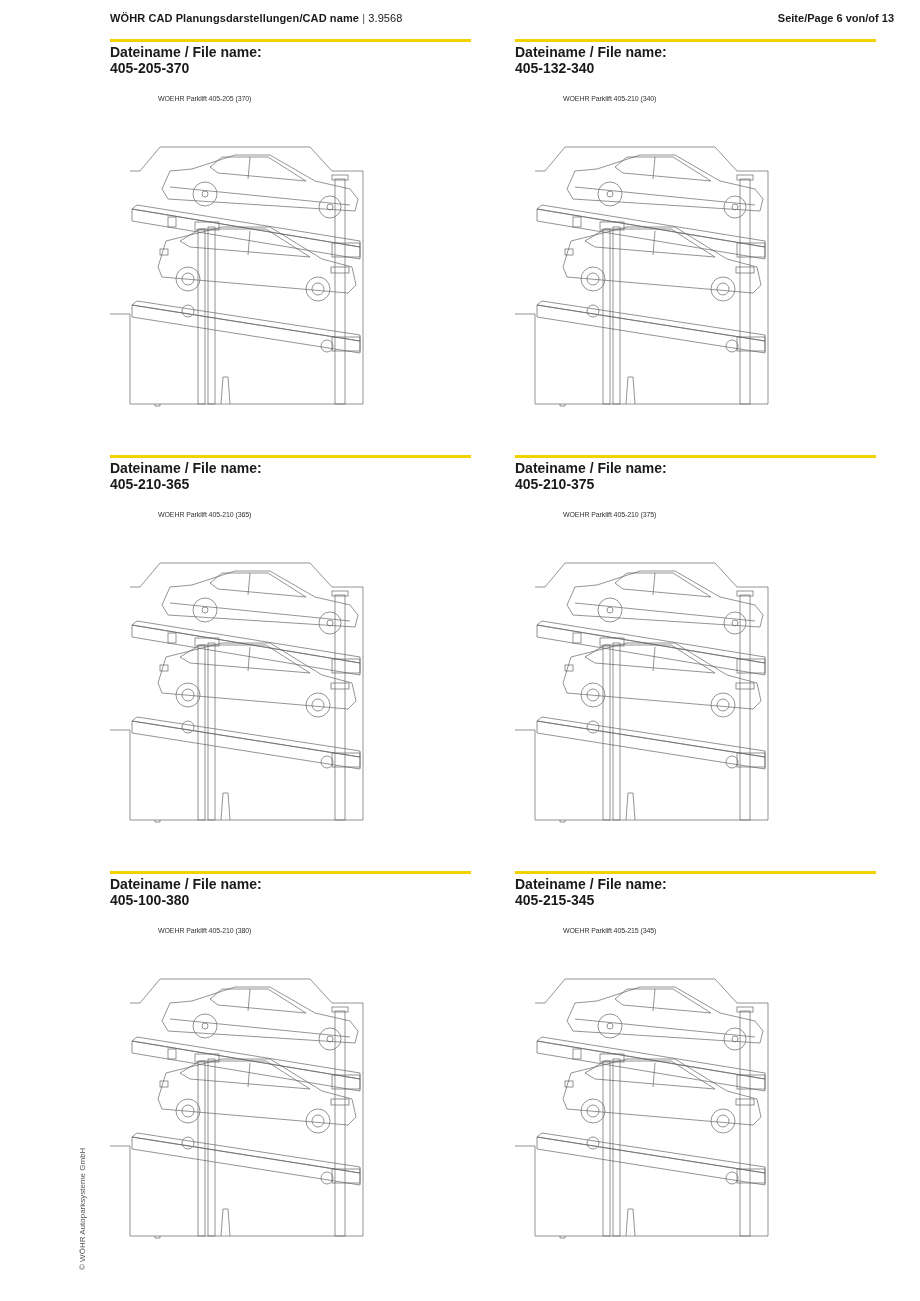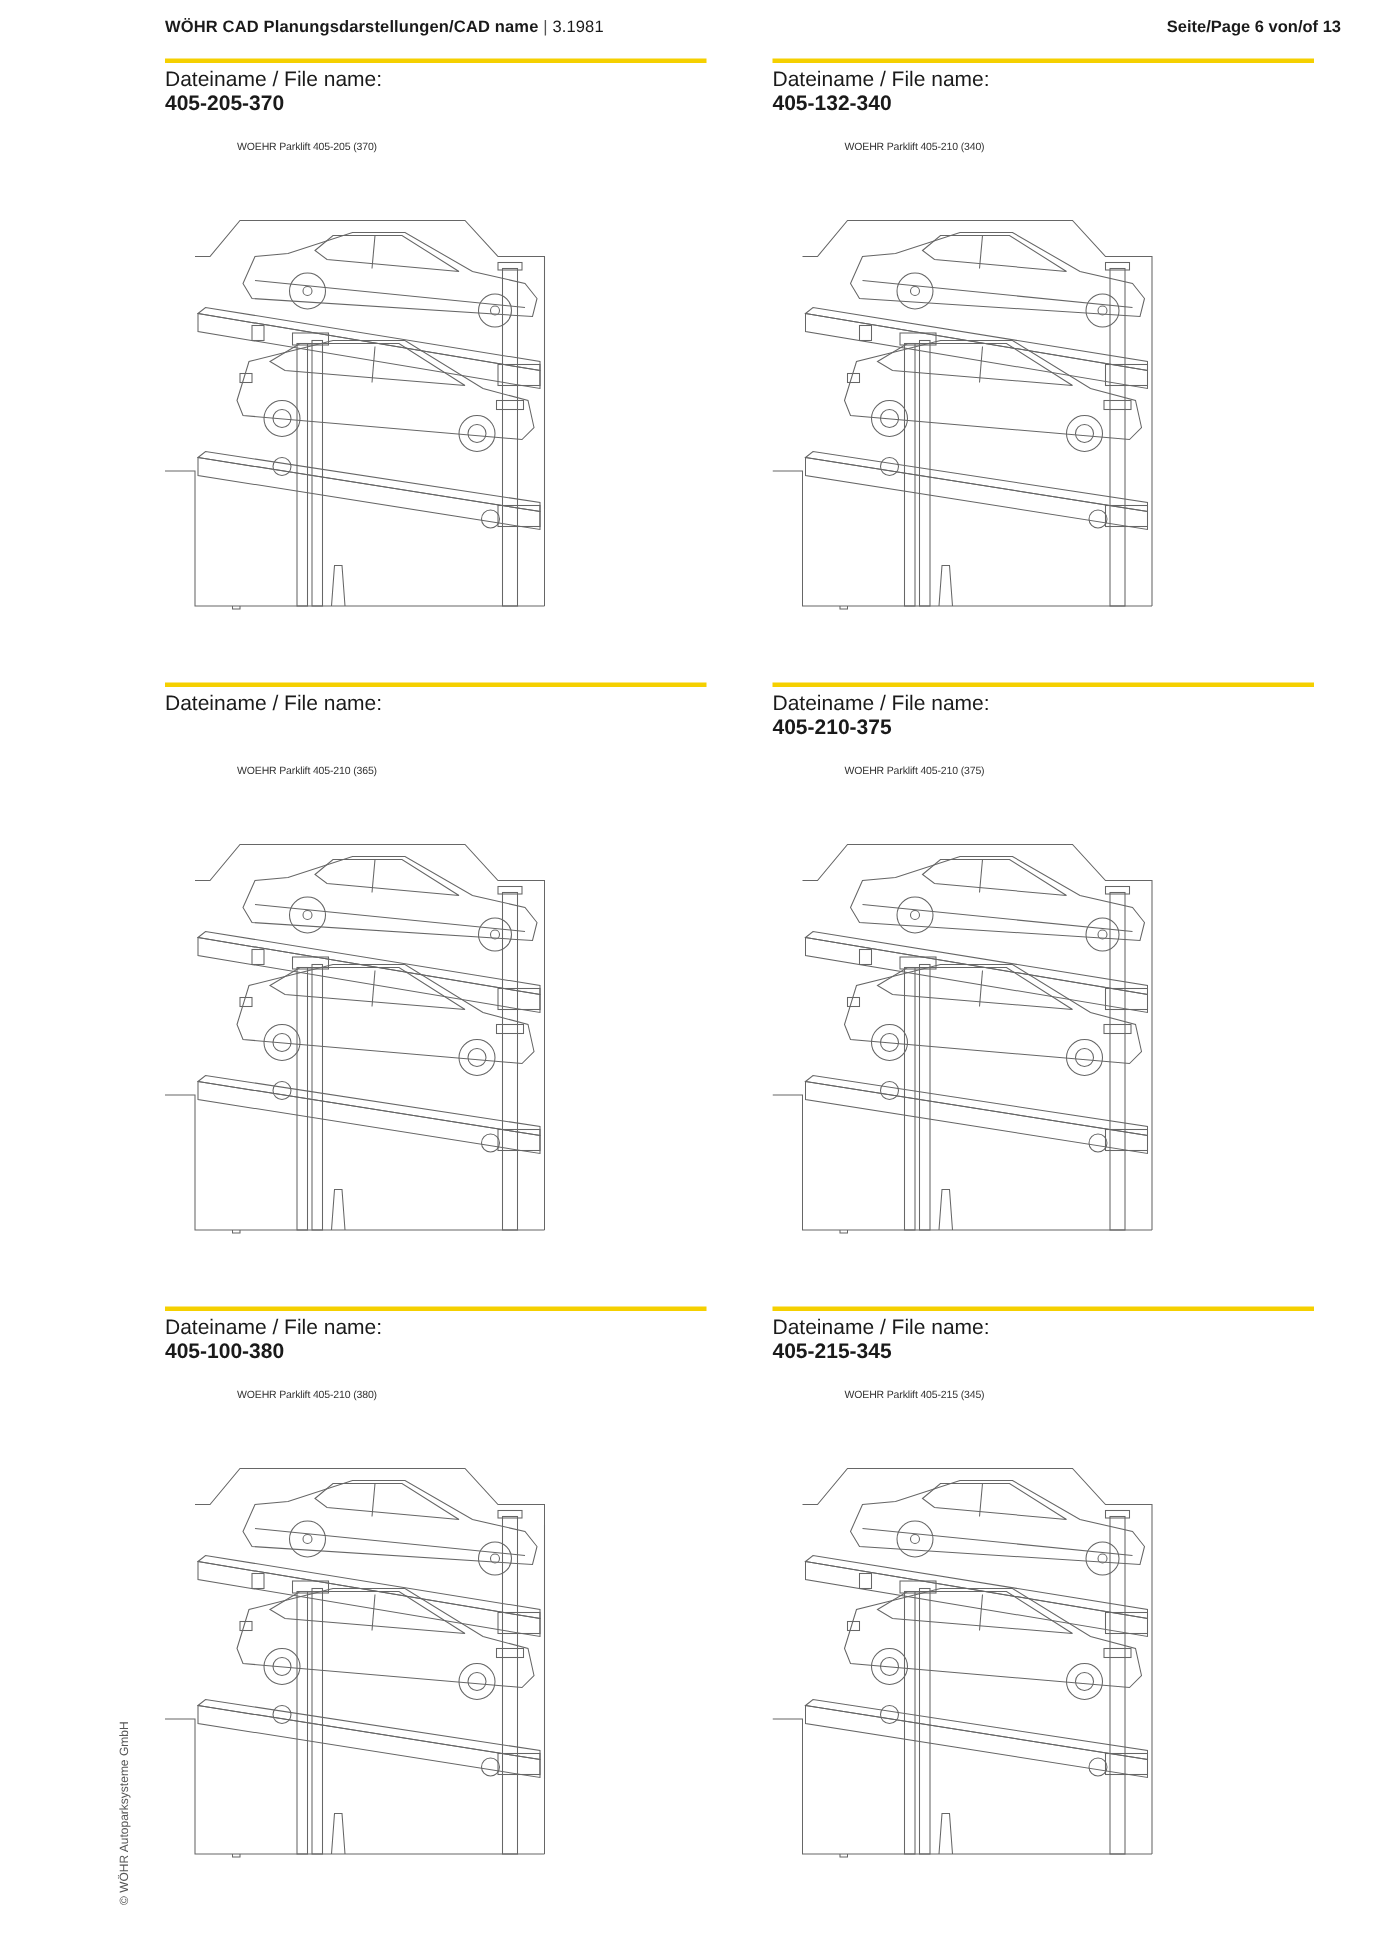--- a/index.html
+++ b/index.html
@@ -3,33 +3,33 @@
 <meta charset="utf-8">
 <style>
   html, body { margin:0; padding:0; background:#ffffff; }
   body { width:920px; height:1301px; position:relative; overflow:hidden; font-family:"Liberation Sans", sans-serif; color:#1a1a1a; }
   .header-left { position:absolute; left:110px; top:12px; font-size:11px; font-weight:bold; letter-spacing:0.1px; }
   .header-left .sep { font-weight:normal; color:#555; }
   .header-left .date { font-weight:normal; }
   .header-right { position:absolute; right:26px; top:12px; font-size:11px; font-weight:bold; }
   .section { position:absolute; width:361px; }
   .section .rule { height:3px; background:#f5d000; width:100%; }
-  .section .title { font-size:14px; font-weight:normal; margin-top:2px; line-height:16px; }
+  .section .title { font-size:14px; font-weight:bold; margin-top:2px; line-height:16px; }
   .section .fname { font-size:14px; font-weight:bold; line-height:17px; }
   .section .caption { position:absolute; left:48px; top:56px; font-size:7px; color:#333; font-family:"Liberation Sans", sans-serif; letter-spacing:-0.1px; }
   .section svg { position:absolute; left:0; top:70px; }
   .copyright { position:absolute; left:78px; top:1270px; transform:rotate(-90deg); transform-origin:0 0; font-size:8px; color:#555; white-space:nowrap; }
 </style>
 </head>
 <body>
 
 <div class="header-left">
   <span>WÖHR CAD Planungsdarstellungen/CAD name</span>
   <span class="sep">|</span>
-  <span class="date">3.1981</span>
+  <span class="date">3.9568</span>
 </div>
 <div class="header-right">Seite/Page 6 von/of 13</div>
 
 <svg width="0" height="0" style="position:absolute" aria-hidden="true">
   <defs>
     <g id="parklift" fill="none" stroke="#666" stroke-width="0.7">
 
       <polyline points="20,62 30,62 50,38 200,38 222,62 253,62 253,295"></polyline>
       <polyline points="0,205 20,205 20,295 253,295"></polyline>
       <path d="M45,295 v2 h5 v-2"></path>
@@ -92,20 +92,21 @@
   <div class="fname">405-132-340</div>
   <div class="caption">WOEHR Parklift 405-210 (340)</div>
   <svg width="260" height="300">
       <use href="#parklift"></use>
     </svg>
 </div>
 
 <div class="section" style="left:110px; top:455px;">
   <div class="rule"></div>
   <div class="title">Dateiname / File name:</div>
+  <div class="fname">405-210-365</div>
   <div class="caption">WOEHR Parklift 405-210 (365)</div>
   <svg width="260" height="300">
       <use href="#parklift"></use>
     </svg>
 </div>
 
 <div class="section" style="left:515px; top:455px;">
   <div class="rule"></div>
   <div class="title">Dateiname / File name:</div>
   <div class="fname">405-210-375</div>

